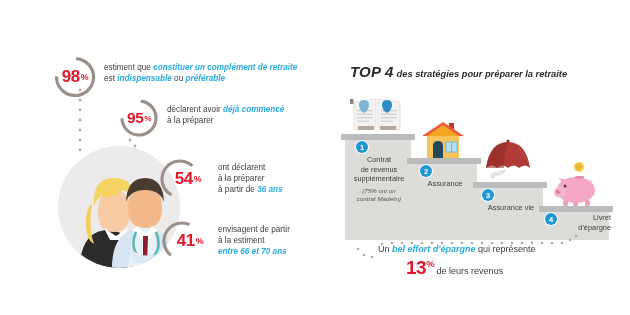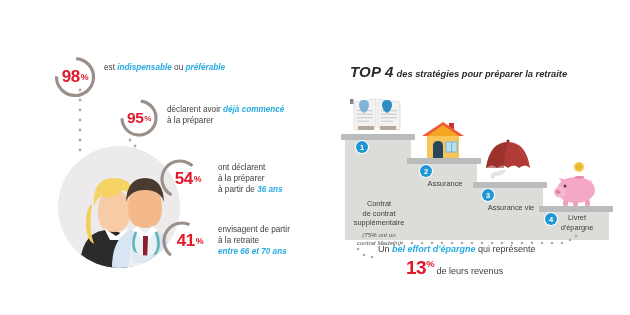--- a/index.html
+++ b/index.html
@@ -117,20 +117,21 @@
   <div class="ring" style="left:52px;top:44px;width:46px;height:46px;">
     <svg width="46" height="46" viewBox="0 0 46 46">
       <circle cx="23" cy="23" r="18.5" fill="none" stroke="#9b8f8a" stroke-width="3.2" stroke-dasharray="113.9 116.2" stroke-dashoffset="28" stroke-linecap="butt" transform="rotate(-86 23 23)"></circle>
     </svg>
     <div class="ring-num" style="font-size:17px;">
       <span>98</span>
         <span class="pct">%</span>
     </div>
   </div>
   <div class="stat-text" style="left:104px;top:52px;width:210px;">
+    <div><span>estiment que </span><i>constituer un complément de retraite</i></div>
     <div><span>est </span><i>indispensable</i><span> ou </span><i>préférable</i></div>
   </div>
 
   <div class="ring" style="left:118px;top:87px;width:42px;height:42px;">
     <svg width="42" height="42" viewBox="0 0 42 42">
       <circle cx="21" cy="21" r="17" fill="none" stroke="#9b8f8a" stroke-width="3.1" stroke-dasharray="101.5 105.8" stroke-dashoffset="24" stroke-linecap="butt" transform="rotate(-84 21 21)"></circle>
     </svg>
     <div class="ring-num" style="font-size:15.5px;">
       <span>95</span>
         <span class="pct">%</span>
@@ -160,21 +161,21 @@
     <svg width="46" height="46" viewBox="0 0 46 46">
       <circle cx="23" cy="23" r="18" fill="none" stroke="#9b8f8a" stroke-width="3.1" stroke-dasharray="52 61" stroke-dashoffset="0" stroke-linecap="butt" transform="rotate(128 23 23)"></circle>
     </svg>
     <div class="ring-num" style="font-size:17px;transform:translateX(8px);">
       <span>41</span>
         <span class="pct">%</span>
     </div>
   </div>
   <div class="stat-text" style="left:218px;top:214px;width:160px;">
     <div><span>envisagent de partir</span></div>
-    <div><span>à la retraite</span></div>
+    <div><span>à la estiment</span></div>
     <div><i>entre 66 et 70 ans</i></div>
   </div>
 
   <div class="top4" style="left:350px;top:53px;text-align:center;">
     <span class="big">TOP 4</span>
     <span class="sub">des stratégies pour préparer la retraite</span>
   </div>
 
   <div class="step" style="left:345px;top:128px;width:66px;height:102px;"></div>
   <div class="tread" style="left:341px;top:124px;width:74px;height:6px;"></div>
@@ -258,37 +259,37 @@
   <div class="stepnum" style="left:420px;top:155px;">
     <span>2</span>
   </div>
   <div class="stepnum" style="left:482px;top:179px;">
     <span>3</span>
   </div>
   <div class="stepnum" style="left:545px;top:203px;">
     <span>4</span>
   </div>
 
-  <div class="steplabel" style="left:345px;top:145px;width:68px;margin-top:44px;">
+  <div class="steplabel" style="left:345px;top:145px;width:68px;">
     <div>Contrat</div>
-    <div>de contrat</div>
+    <div>de revenus</div>
     <div>supplémentaire</div>
     <span class="fine">(75% ont un</span>
     <span class="fine" style="margin-top:0;">contrat Madelin)</span>
   </div>
 
   <div class="steplabel" style="left:411px;top:169px;width:68px;">
     <div>Assurance</div>
   </div>
 
   <div class="steplabel" style="left:477px;top:193px;width:68px;">
     <div>Assurance vie</div>
   </div>
 
-  <div class="steplabel" style="left:543px;top:203px;width:68px;">
+  <div class="steplabel" style="left:543px;top:203px;width:68px;text-align:right;">
     <div>Livret</div>
     <div>d'épargne</div>
   </div>
 
   <div class="dots" style="left:352px;top:225px;width:260px;height:30px;">
     <svg width="260" height="30" viewBox="0 0 260 30">
       <g fill="#b3a9a4">
         <circle cx="6" cy="14" r="1.3"></circle>
           <circle cx="12" cy="20" r="1.3"></circle>
           <circle cx="20" cy="22" r="1.3"></circle>

